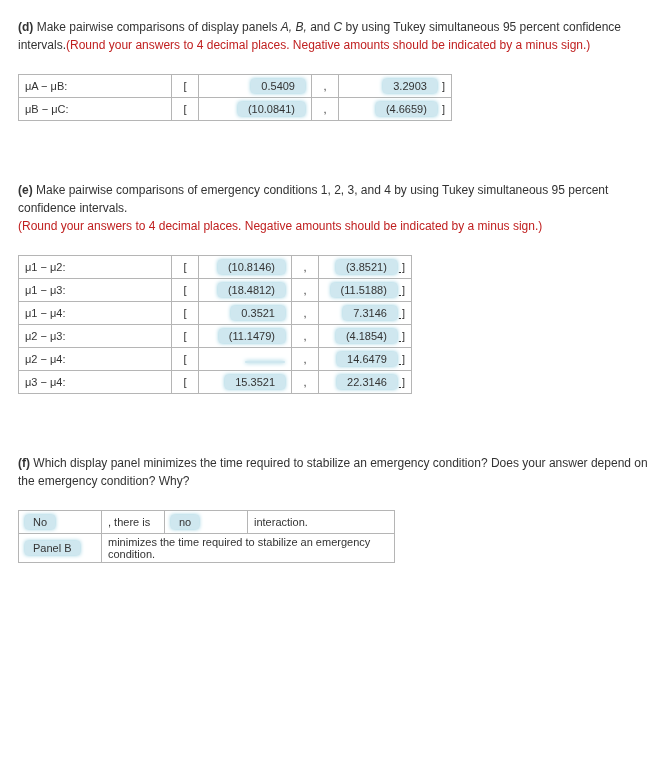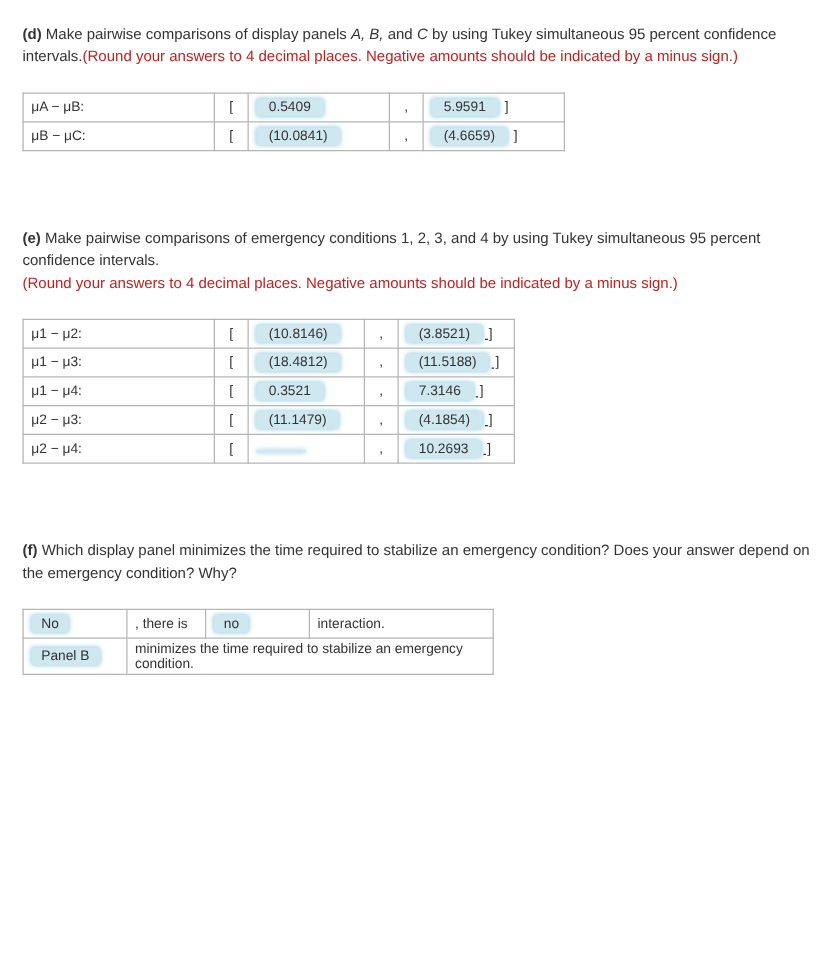--- a/index.html
+++ b/index.html
@@ -30,21 +30,21 @@
   table.ci td {
     border: 1px solid #b5b5b5;
     padding: 2px 6px;
     font-size: 11px;
     height: 18px;
     vertical-align: middle;
     white-space: nowrap;
   }
   td.label { width: 140px; }
   td.brk { text-align: center; width: 14px; color:#333; }
-  td.valcell { text-align: left; position: relative; }
+  td.valcell { text-align: right; position: relative; }
   td.valcell.w1 { width: 100px; }
   td.valcell.w2 { width: 100px; }
   td.valcell.wa { width: 80px; }
   td.valcell.wb { width: 80px; text-decoration: underline; }
   .glow {
     display: inline-block;
     background: #cfe7ef;
     border-radius: 2px;
     padding: 1px 10px;
     box-shadow: 0 0 4px #7fc2d6;
@@ -71,21 +71,21 @@
   <div class="prompt">
     <span class="bold">(d)</span><span> Make pairwise comparisons of display panels </span><span class="ital">A, B,</span><span> and </span><span class="ital">C</span><span> by using Tukey simultaneous 95 percent confidence intervals.</span><span class="red">(Round your answers to 4 decimal places. Negative amounts should be indicated by a minus sign.)</span>
   </div>
   <table class="ci">
     <tbody>
         <tr>
       <td class="label">μA − μB:</td>
       <td class="brk">[</td>
       <td class="valcell w1"><span class="glow">0.5409</span></td>
       <td class="brk">,</td>
-      <td class="valcell w2"><span class="glow">5.9591</span><span class="closebrk"> ]</span></td>
+      <td class="valcell w2"><span class="glow">3.2903</span><span class="closebrk"> ]</span></td>
     </tr>
     <tr>
       <td class="label">μB − μC:</td>
       <td class="brk">[</td>
       <td class="valcell w1"><span class="glow">(10.0841)</span></td>
       <td class="brk">,</td>
       <td class="valcell w2"><span class="glow">(4.6659)</span><span class="closebrk"> ]</span></td>
     </tr>
   </tbody>
     </table>
@@ -123,21 +123,28 @@
       <td class="brk">[</td>
       <td class="valcell wa"><span class="glow">(11.1479)</span></td>
       <td class="brk">,</td>
       <td class="valcell wb"><span class="glow">(4.1854)</span><span class="closebrk"> ]</span></td>
     </tr>
     <tr>
       <td class="label">μ2 − μ4:</td>
       <td class="brk">[</td>
       <td class="valcell wa"><span class="glow" style="padding:1px 20px"></span></td>
       <td class="brk">,</td>
-      <td class="valcell wb"><span class="glow">10.2693</span><span class="closebrk"> ]</span></td>
+      <td class="valcell wb"><span class="glow">14.6479</span><span class="closebrk"> ]</span></td>
+    </tr>
+    <tr>
+      <td class="label">μ3 − μ4:</td>
+      <td class="brk">[</td>
+      <td class="valcell wa"><span class="glow">15.3521</span></td>
+      <td class="brk">,</td>
+      <td class="valcell wb"><span class="glow">22.3146</span><span class="closebrk"> ]</span></td>
     </tr>
   </tbody>
     </table>
 </div>
 
 <div class="question">
   <div class="prompt">
     <span class="bold">(f)</span><span>  Which display panel minimizes the time required to stabilize an emergency condition? Does your answer depend on the emergency condition? Why?</span>
   </div>
   <table class="fg">

